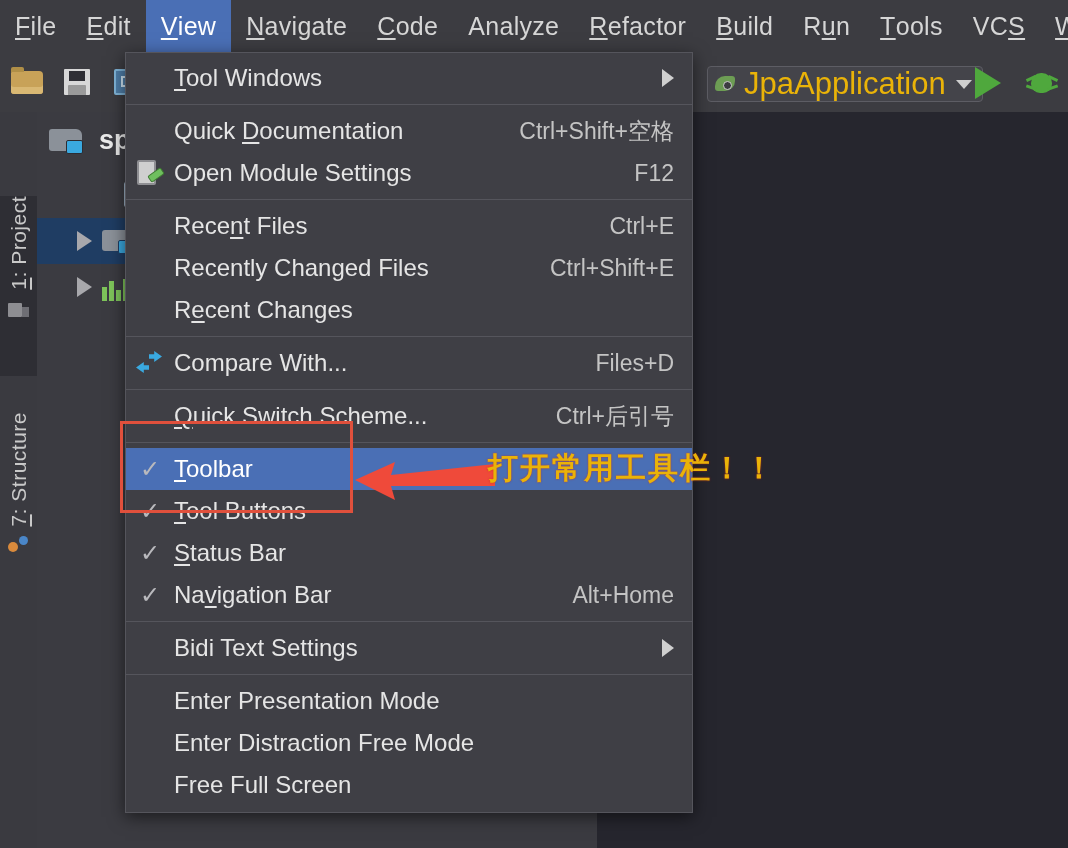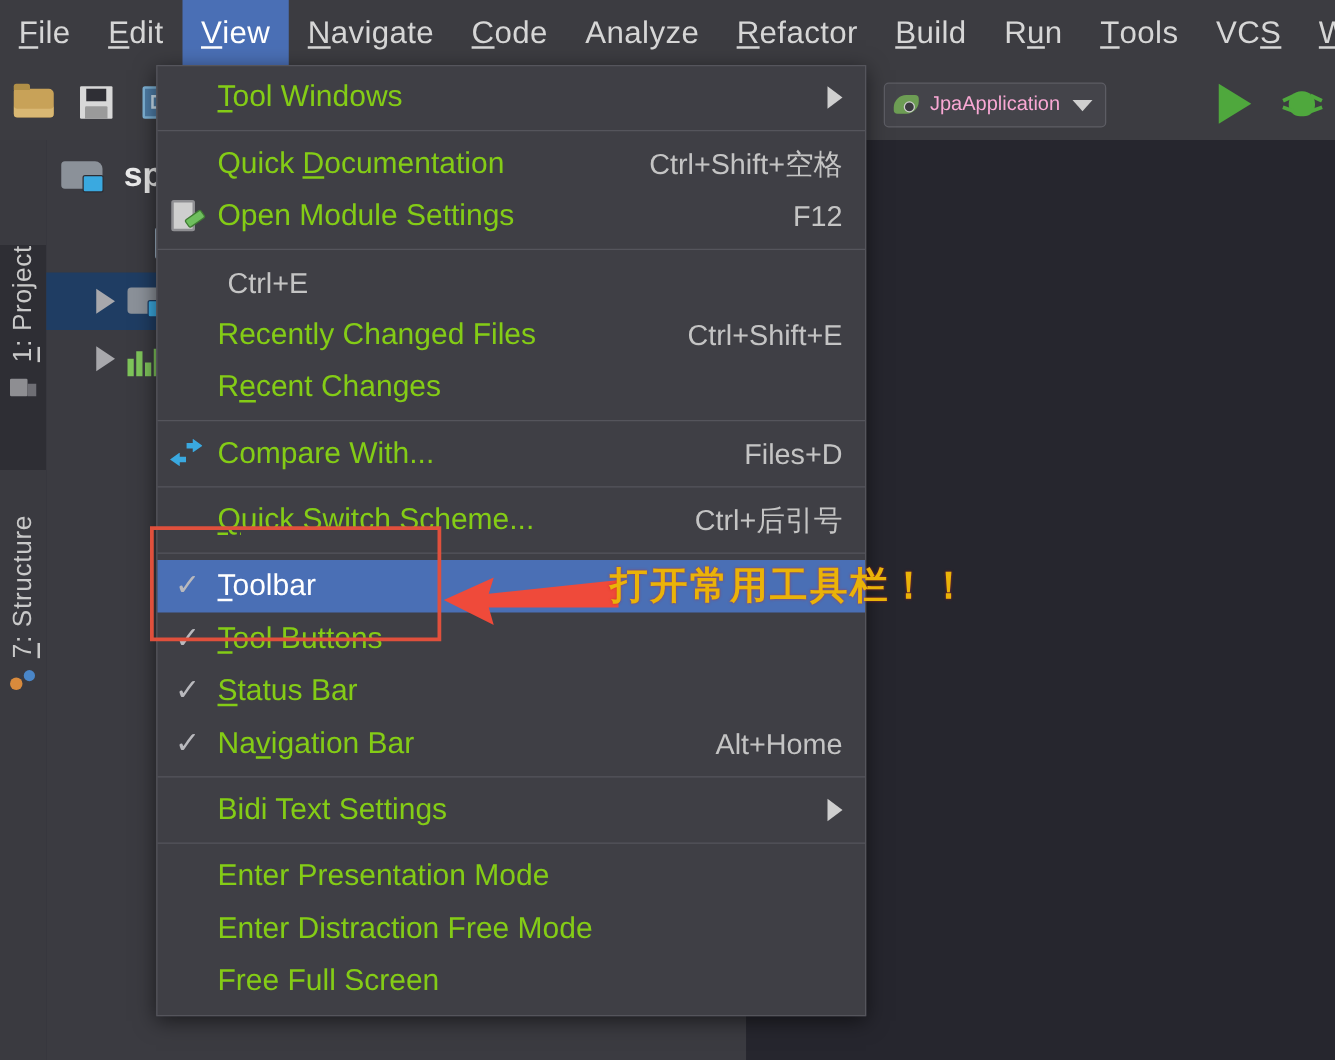--- a/index.html
+++ b/index.html
@@ -78,21 +78,21 @@
   }
   .leaf:before{
     content:"";position:absolute;left:1px;top:4px;width:20px;height:15px;
     background:#6d9d54;border-radius:10px 3px 10px 3px;
   }
   .leaf:after{
     content:"";position:absolute;left:9px;top:9px;width:9px;height:9px;
     border-radius:50%;background:#3b3b40;border:1px solid #cfcfcf;
     box-sizing:border-box;
   }
-  #runcfg .rc-label{color:#f9a8d4;font-size:16px;white-space:nowrap;}
+  #runcfg .rc-label{color:#eab308;font-size:31px;white-space:nowrap;}
   .caret-down{
     width:0;height:0;border-left:8px solid transparent;
     border-right:8px solid transparent;border-top:9px solid #cfcfcf;
     margin-left:4px;
   }
   #btn-run{
     position:absolute;left:975px;top:67px;width:0;height:0;
     border-top:16px solid transparent;border-bottom:16px solid transparent;
     border-left:26px solid #4fa83d;
   }
@@ -234,21 +234,21 @@
   .mi{
     position:relative;height:42px;display:flex;align-items:center;
     padding:0 18px 0 0;box-sizing:border-box;cursor:default;
   }
   .mi.sel{background:#4a6fb5;}
   .mi .mi-gutter{
     width:48px;flex:0 0 auto;display:flex;align-items:center;
     justify-content:center;height:100%;
   }
   .mi .mi-text{
-    flex:1 1 auto;color:#84cc16;font-size:24px;white-space:nowrap;
+    flex:1 1 auto;color:#e5e5e5;font-size:24px;white-space:nowrap;
   }
   .mi.sel .mi-text{color:#ffffff;}
   .mi .mi-text u{text-decoration:underline;text-underline-offset:3px;}
   .mi .mi-accel{
     color:#c4c4c4;font-size:23px;white-space:nowrap;margin-left:8px;
   }
   .mi .mi-sub{
     width:0;height:0;margin-left:16px;
     border-top:9px solid transparent;border-bottom:9px solid transparent;
     border-left:12px solid #cfcfcf;
@@ -406,20 +406,21 @@
       <div class="mi">
         <span class="mi-gutter">
           <span class="ic-modsettings"></span>
         </span>
         <span class="mi-text">Open Module Settings</span>
         <span class="mi-accel">F12</span>
       </div>
       <div class="msep"></div>
       <div class="mi">
         <span class="mi-gutter"></span>
+        <span class="mi-text">Rece<u>n</u>t Files</span>
         <span class="mi-accel">Ctrl+E</span>
       </div>
       <div class="mi">
         <span class="mi-gutter"></span>
         <span class="mi-text">Recently Changed Files</span>
         <span class="mi-accel">Ctrl+Shift+E</span>
       </div>
       <div class="mi">
         <span class="mi-gutter"></span>
         <span class="mi-text">R<u>e</u>cent Changes</span>

